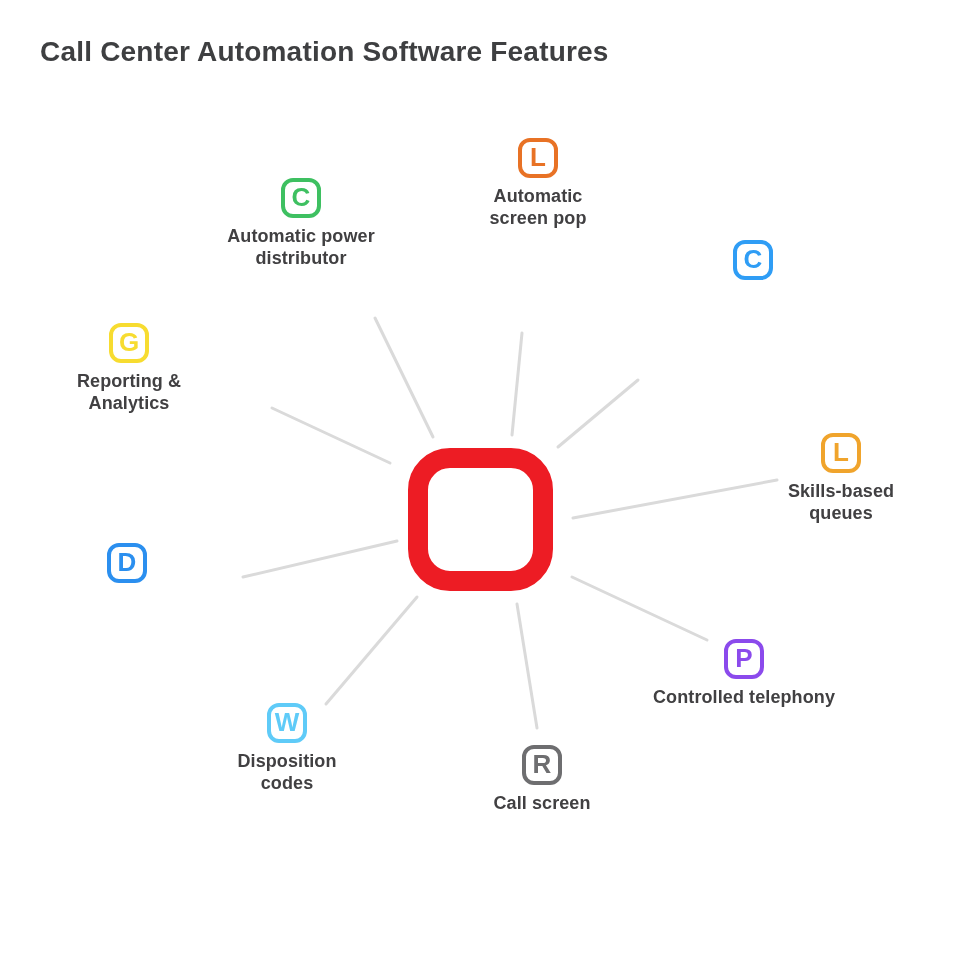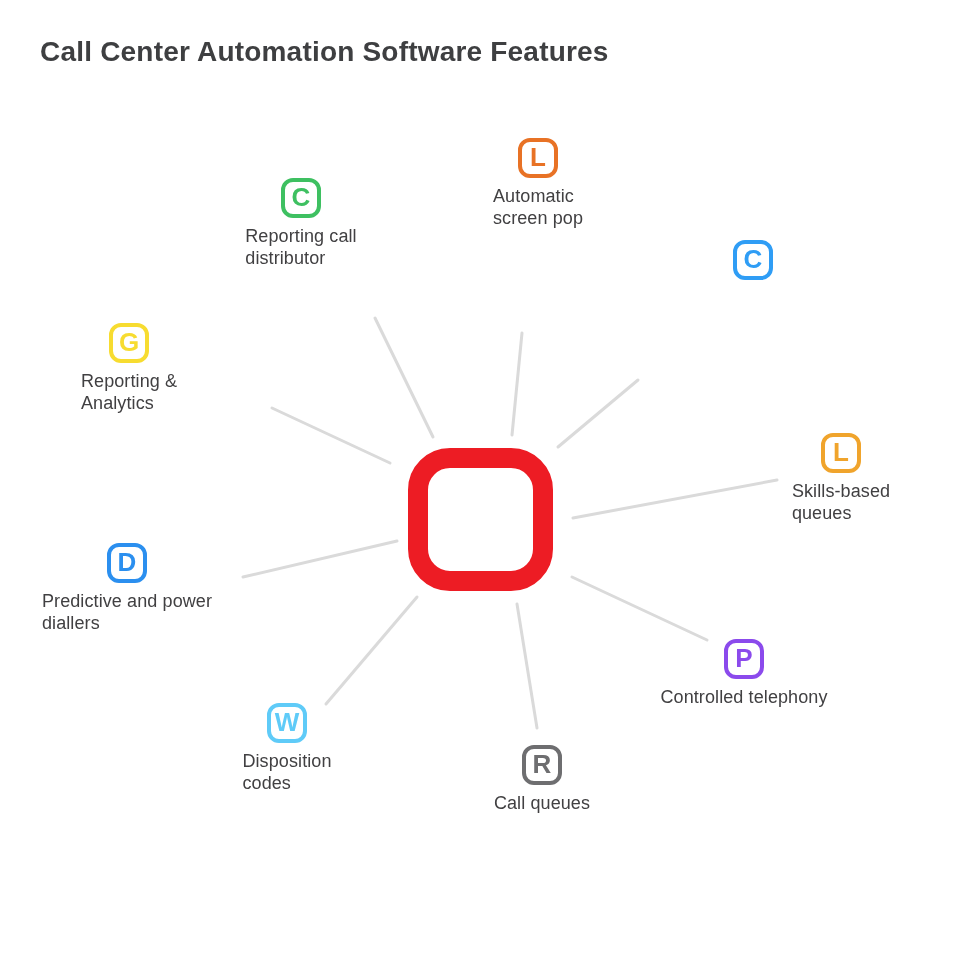--- a/index.html
+++ b/index.html
@@ -69,23 +69,24 @@
   }
   .badge span {
     font-size: 26px;
     font-weight: 700;
     line-height: 1;
     transform: translateY(-1px);
   }
   .label {
     margin-top: 7px;
     font-size: 18px;
-    font-weight: 400;
+    font-weight: 700;
     line-height: 22px;
     color: var(--labelcolor, #414042);
+    text-align: center;
     white-space: pre-line;
     letter-spacing: 0.1px;
   }
 </style>
 </head>
 <body>
 
 <div class="canvas">
 
   <h1 class="title">Call Center Automation Software Features</h1>
@@ -130,48 +131,46 @@
     <div class="badge">
         <span>P</span>
       </div>
     <div class="label">Controlled telephony</div>
   </div>
 
   <div class="node" style="left: 542px; top: 745px; --c: #6e6e70;">
     <div class="badge">
         <span>R</span>
       </div>
-    <div class="label">Call queues</div>
+    <div class="label">Call screen</div>
   </div>
 
   <div class="node" style="left: 287px; top: 703px; --c: #5fcbf8;">
     <div class="badge">
         <span>W</span>
       </div>
     <div class="label">Disposition
 codes</div>
   </div>
 
   <div class="node" style="left: 127px; top: 543px; --c: #2b8fef;">
     <div class="badge">
         <span>D</span>
       </div>
-    <div class="label">Predictive and power
-diallers</div>
   </div>
 
   <div class="node" style="left: 129px; top: 323px; --c: #f7dc30;">
     <div class="badge">
         <span>G</span>
       </div>
     <div class="label">Reporting &amp;
 Analytics</div>
   </div>
 
   <div class="node" style="left: 301px; top: 178px; --c: #3ec061;">
     <div class="badge">
         <span>C</span>
       </div>
-    <div class="label">Reporting call
+    <div class="label">Automatic power
 distributor</div>
   </div>
 
 </div>
 
 </body></html>

